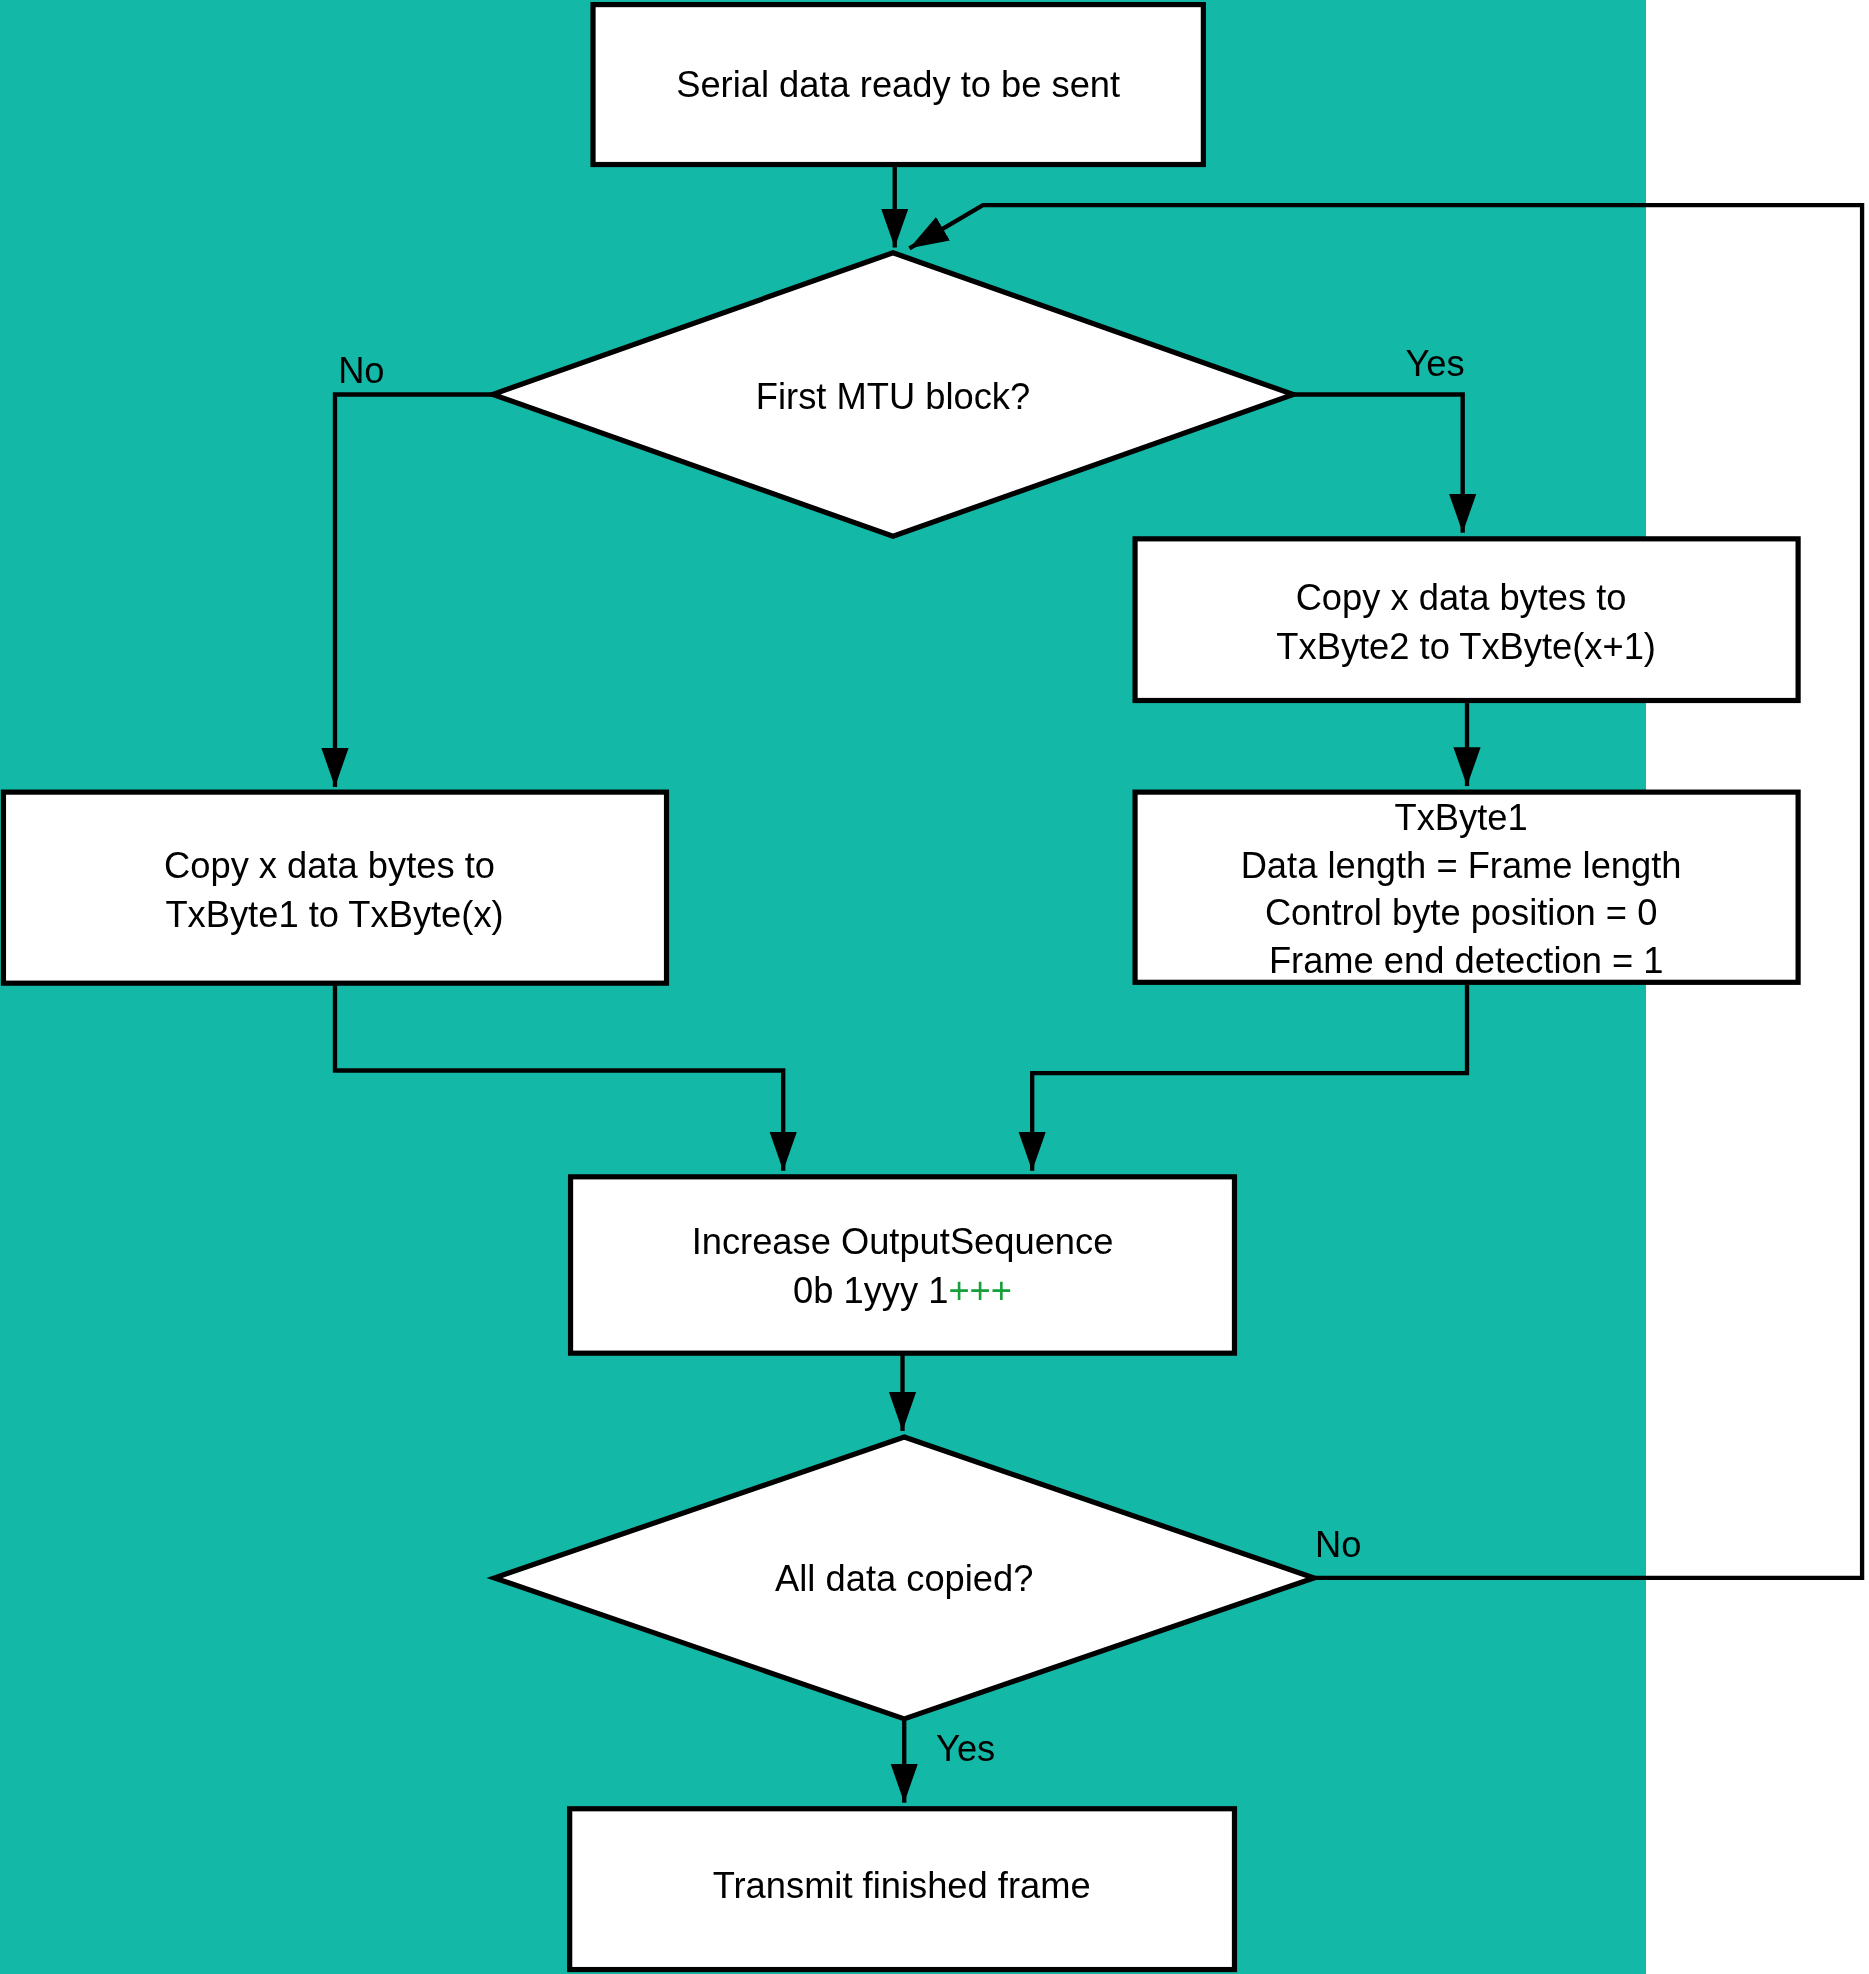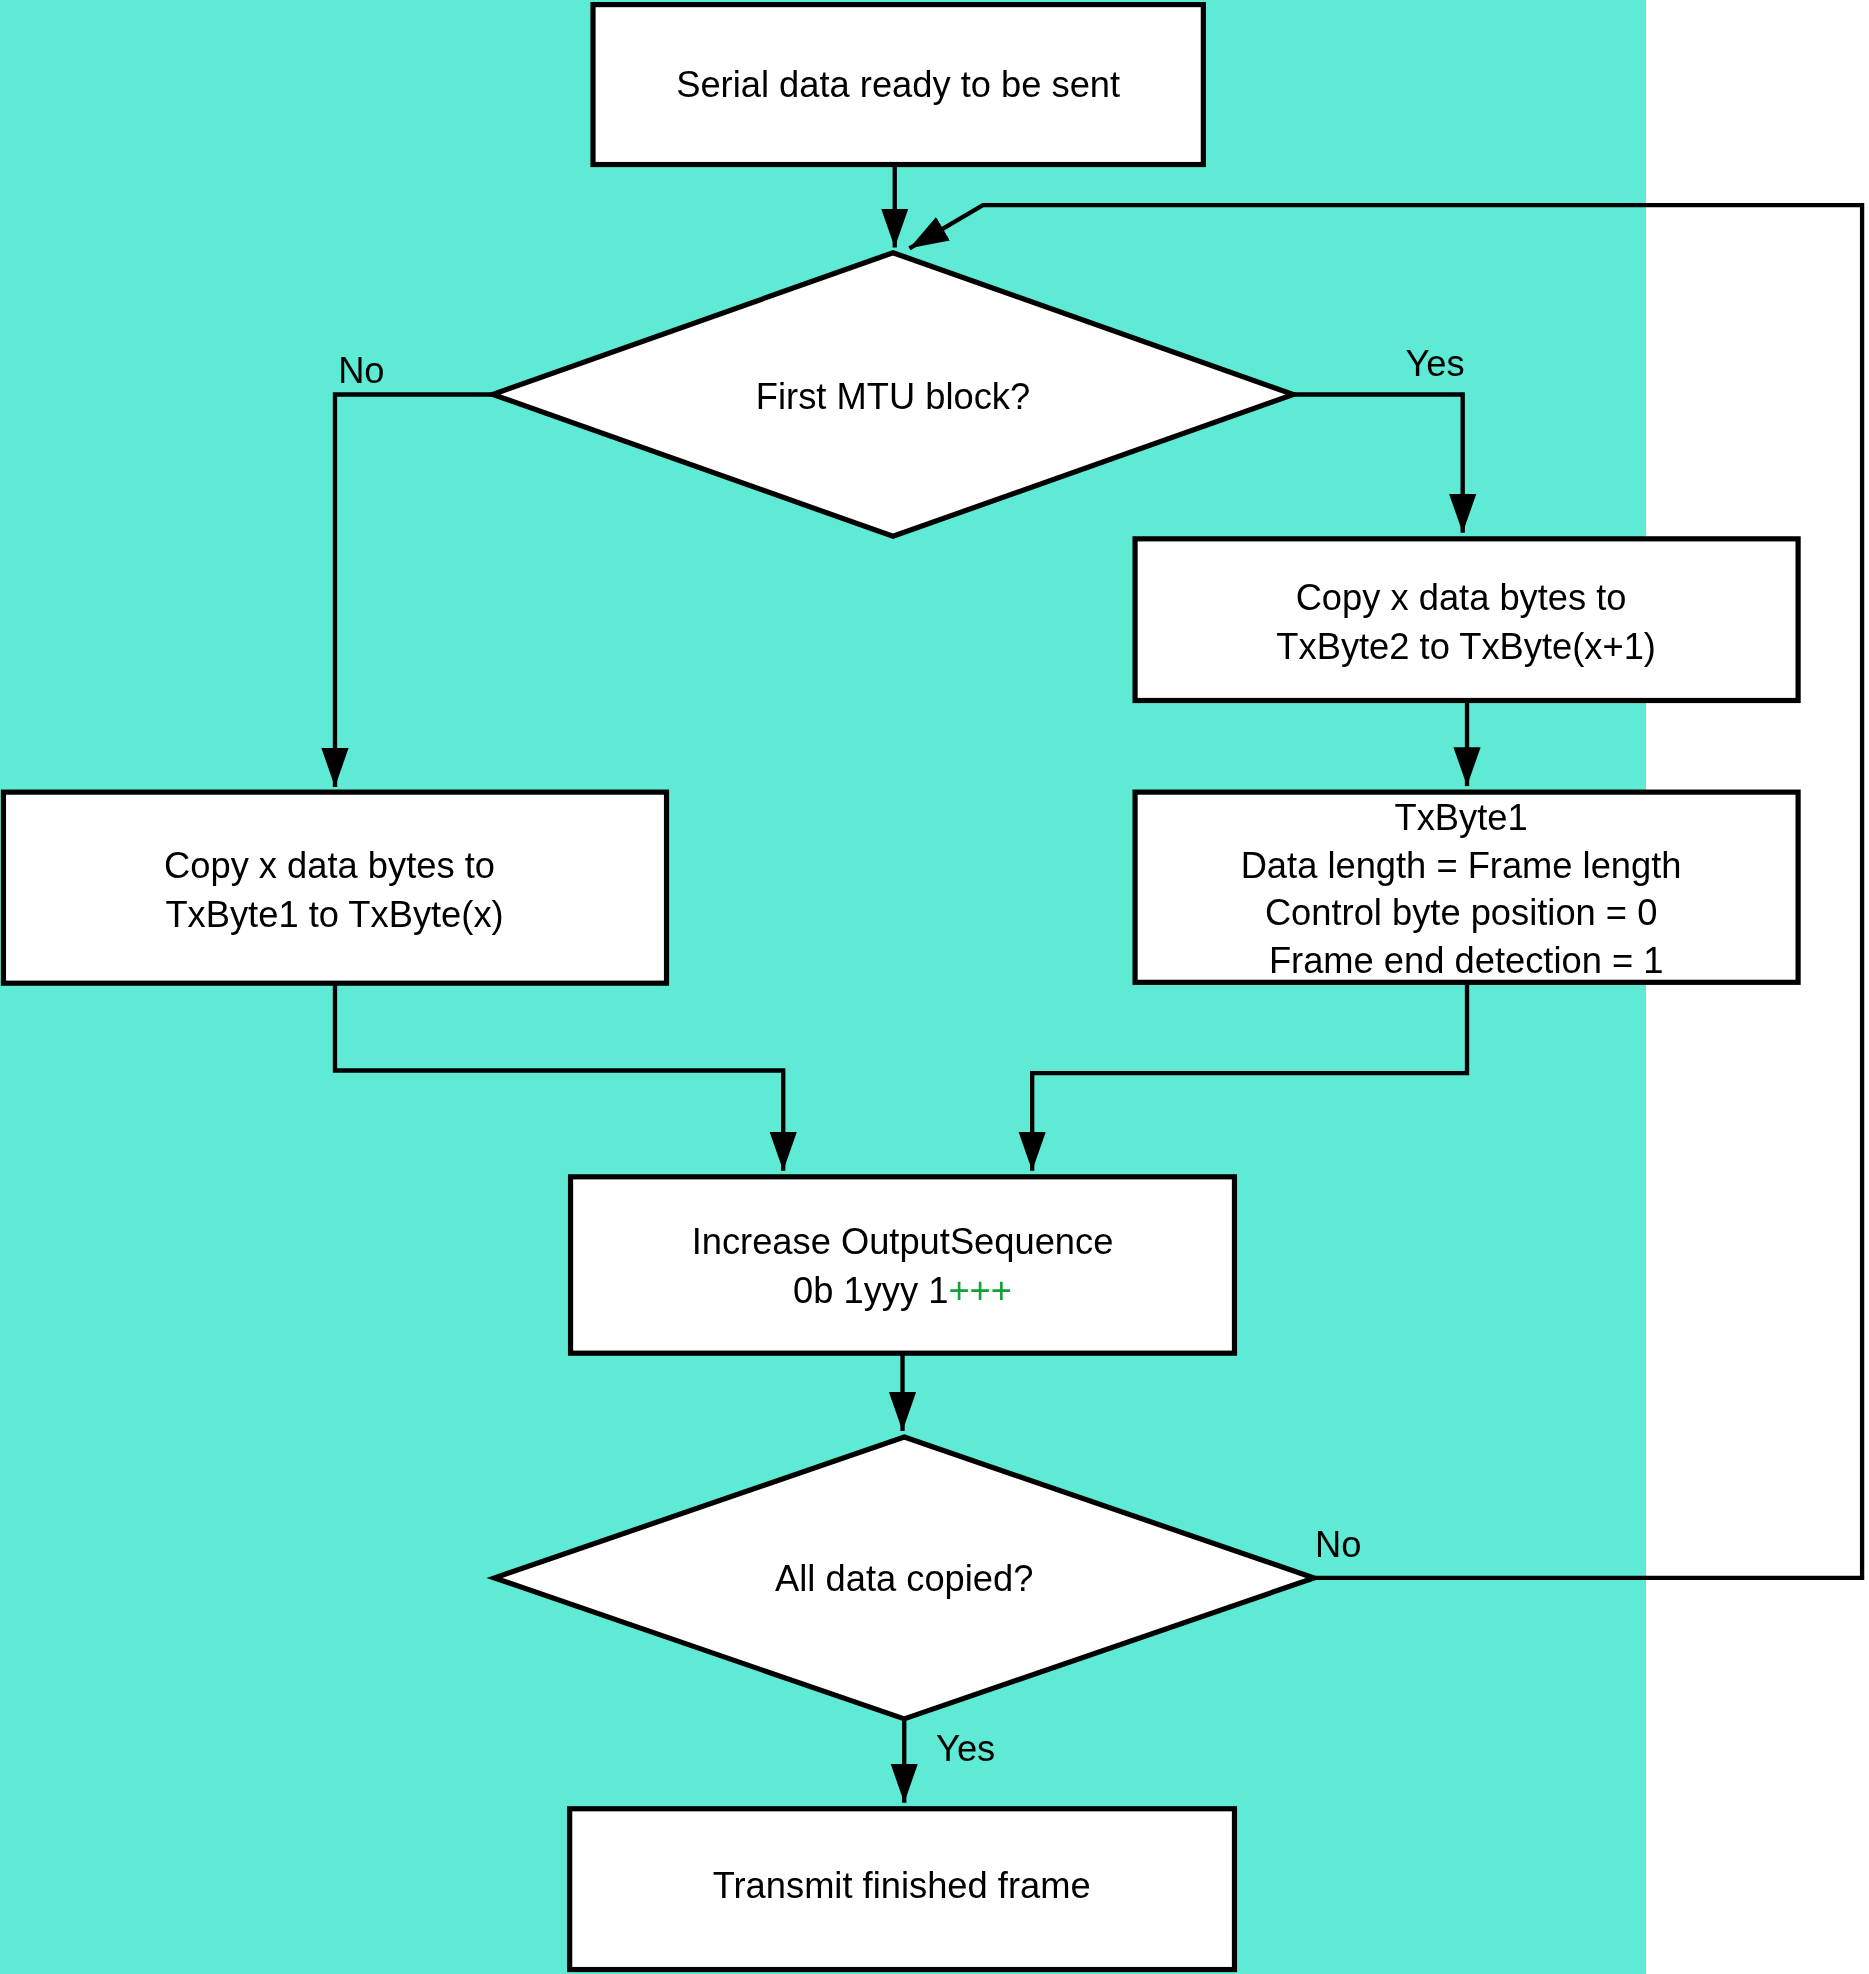--- a/index.html
+++ b/index.html
@@ -3,21 +3,21 @@
 <meta charset="utf-8">
 <style>
   html, body {
     margin: 0;
     padding: 0;
     background: #ffffff;
   }
   .page {
     width: 1646px;
     height: 1975px;
-    background: #5eead4;
+    background: #14b8a6;
     position: relative;
   }
   svg { display: block; }
   .node-shape {
     fill: #ffffff;
     stroke: #000000;
     stroke-width: 6;
   }
   .edge {
     fill: none;

